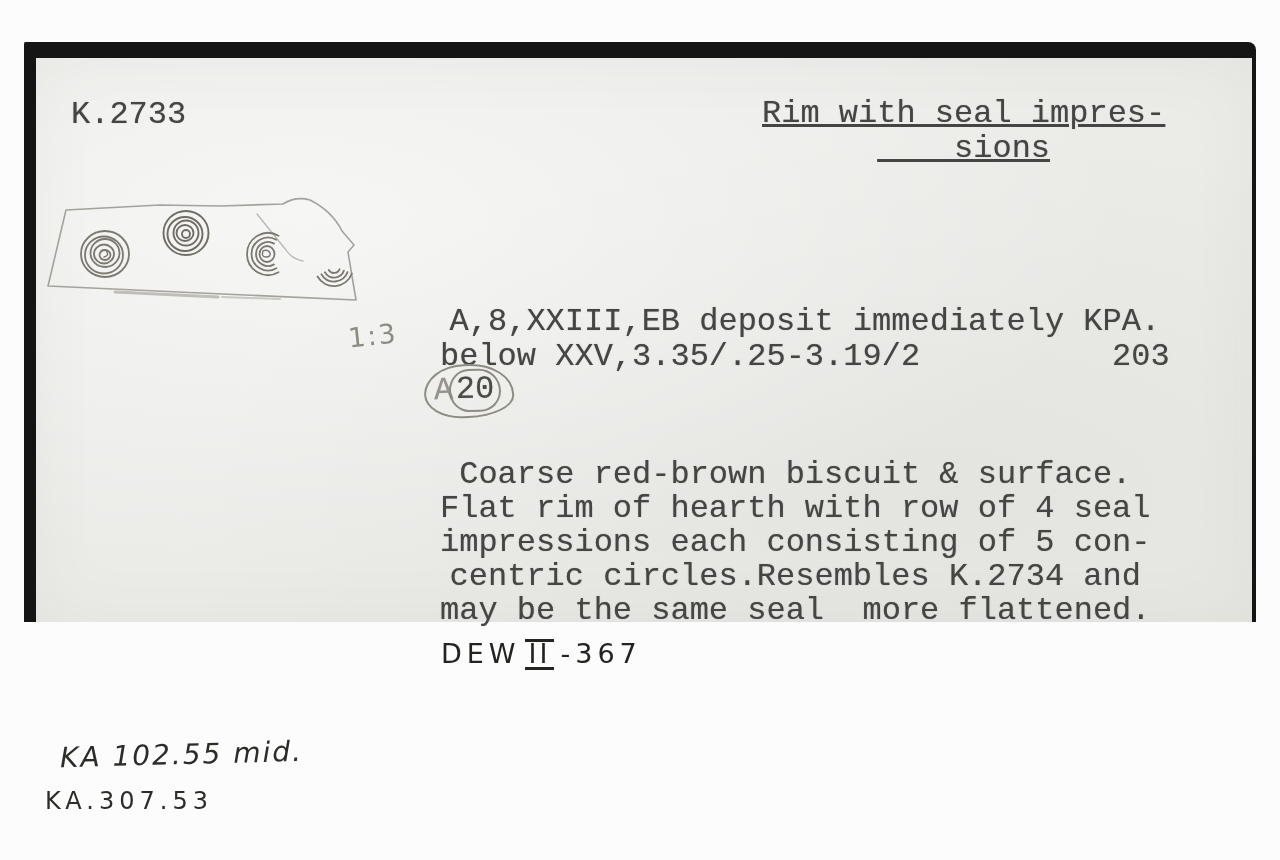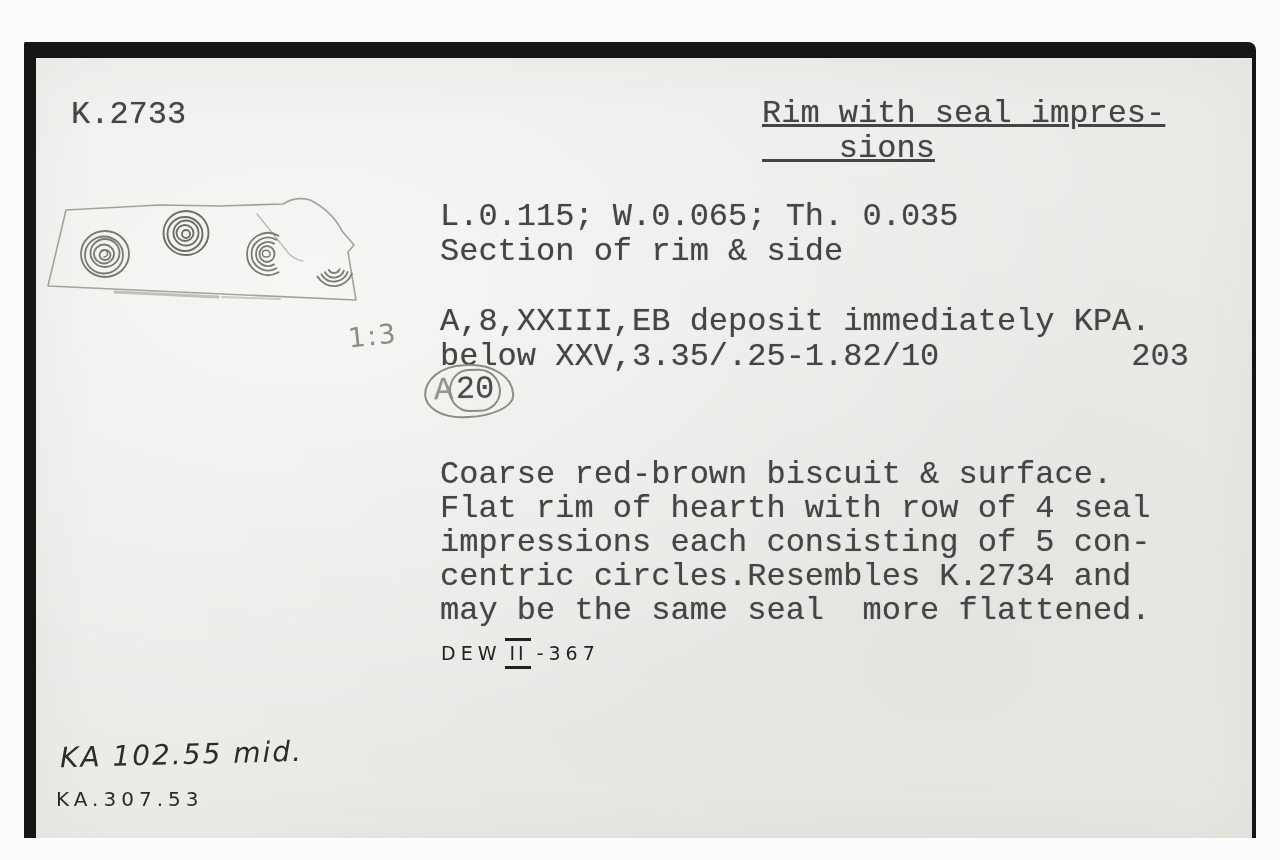--- a/index.html
+++ b/index.html
@@ -5,31 +5,32 @@
   html,body{margin:0;padding:0;}
   .page{
     position:relative;
     width:1280px;height:860px;
     background:var(--page-bg,#fcfcfc);
     overflow:hidden;
     font-family:"Liberation Sans",sans-serif;
   }
   .card{
     position:absolute;left:24px;top:42px;
-    width:1232px;height:796px;
+    width:1232px;height:580px;
     box-sizing:border-box;
     border-style:solid;
     border-color:var(--frame,#151515);
     border-width:16px 4px 0 12px;
     border-radius:2px 8px 0 0;
     background:
       radial-gradient(ellipse at 22% 28%, rgba(255,255,255,0.55), transparent 62%),
       radial-gradient(ellipse at 75% 78%, rgba(208,208,202,0.28), transparent 60%),
       var(--card-bg,#ebebe8);
     box-shadow:inset 0 0 70px rgba(70,70,60,0.05);
+    text-align:center;
   }
   .typed{
     position:absolute;
     font-family:"Liberation Mono",monospace;
     font-size:32px;line-height:35px;
     color:var(--typed-ink,#454543);
     text-shadow:0 0 1px rgba(60,60,58,0.45);
     white-space:pre;
   }
   .pos-catalog{left:35px;top:39px;}
@@ -62,30 +63,30 @@
     border:2.5px solid var(--pencil,#8e8c82);
     border-radius:38% 42% 40% 38% / 50% 52% 48% 50%;
     padding:0 5px 1px 5px;margin-left:-4px;
     transform:rotate(1deg);
   }
   .hand{
     position:absolute;
     font-family:"DejaVu Sans",sans-serif;
     color:var(--hand-ink,#232320);
   }
-  .pos-dew{left:405px;top:580px;font-size:19px;letter-spacing:5px;}
+  .pos-dew{left:405px;top:580px;font-size:27px;letter-spacing:5px;}
   .roman-ii{
     display:inline-block;
     border-top:3px solid currentColor;
     border-bottom:3px solid currentColor;
     padding:0 4px 1px 4px;margin:0 6px 0 4px;
     letter-spacing:3px;line-height:24px;
   }
   .pos-ka1{left:24px;top:680px;font-size:28px;letter-spacing:2px;font-style:italic;transform:rotate(-1.5deg);color:#2c2c29;}
-  .pos-ka2{left:20px;top:729px;font-size:20px;letter-spacing:5px;color:#2c2c29;}
+  .pos-ka2{left:9px;top:729px;font-size:24px;letter-spacing:5px;color:#2c2c29;}
   svg .outline{stroke:#a4a29a;stroke-width:1.6;fill:none;stroke-linejoin:round;stroke-linecap:round;}
   svg .ring1{stroke:#7b7970;stroke-width:1.8;fill:none;stroke-linecap:round;}
   svg .ring2{stroke:#6f6d64;stroke-width:1.9;fill:none;stroke-linecap:round;}
   svg .shade{stroke:#8b897f;fill:none;stroke-linecap:round;}
 </style>
 </head>
 <body>
 
 <div class="page">
   <div class="card">
@@ -132,25 +133,23 @@
       <g>
         <path class="ring1" d="M 277.5 83.5 A 19 19 0 0 0 311.9 80.5"></path>
         <path class="ring1" d="M 281.4 81.3 A 14.5 14.5 0 0 0 307.6 79"></path>
         <path class="ring1" d="M 284.9 79.3 A 10.5 10.5 0 0 0 303.9 77.6"></path>
         <path class="ring1" d="M 288.8 77 A 6 6 0 0 0 299.6 76.1"></path>
       </g>
     </svg>
 
     <div class="pencil-note">1:3</div>
 
-    <div class="typed pos-dims">L.0.115; W.0.065; Th. 0.035
-Section of rim &amp; side</div>
 
     <div class="typed pos-prov">A,8,XXIII,EB deposit immediately KPA.
-below XXV,3.35/.25-1.82/10          203</div>
+below XXV,3.35/.25-3.19/2          203</div>
 
     <div class="a20">
       <span class="a20-a">A</span><span class="a20-n">20</span>
     </div>
 
     <div class="typed pos-desc">Coarse red-brown biscuit &amp; surface.
 Flat rim of hearth with row of 4 seal
 impressions each consisting of 5 con-
 centric circles.Resembles K.2734 and
 may be the same seal  more flattened.</div>

